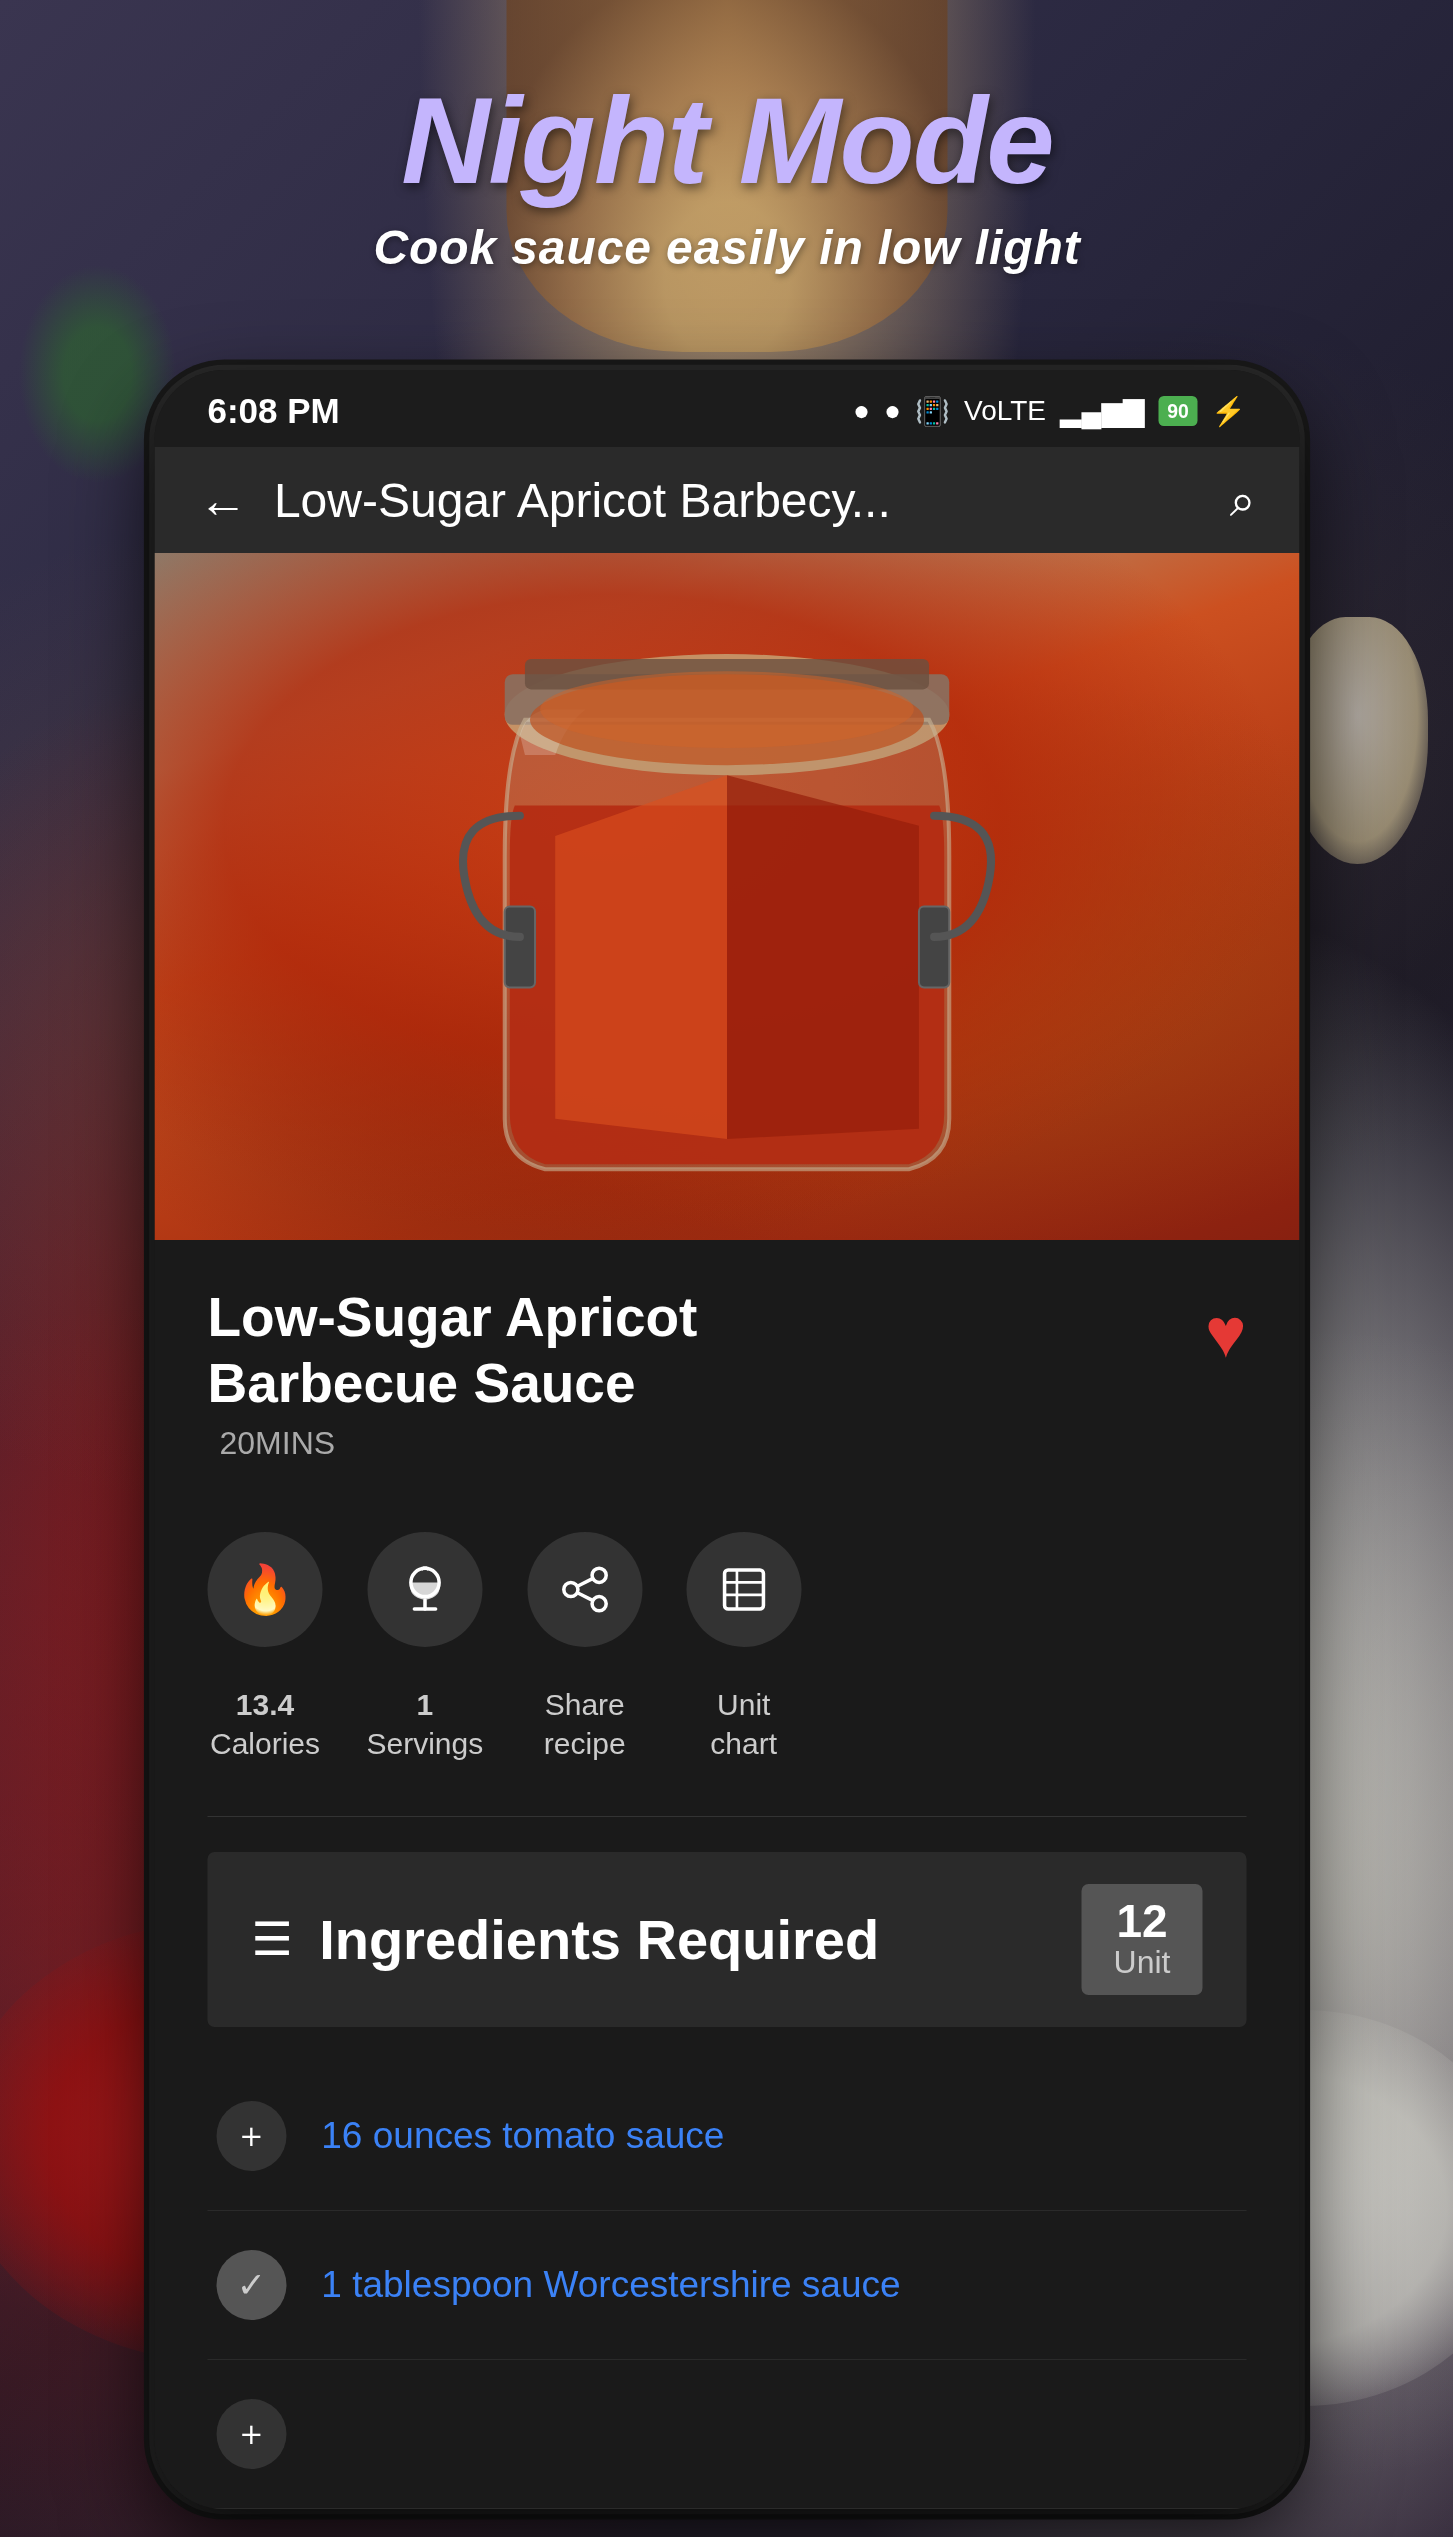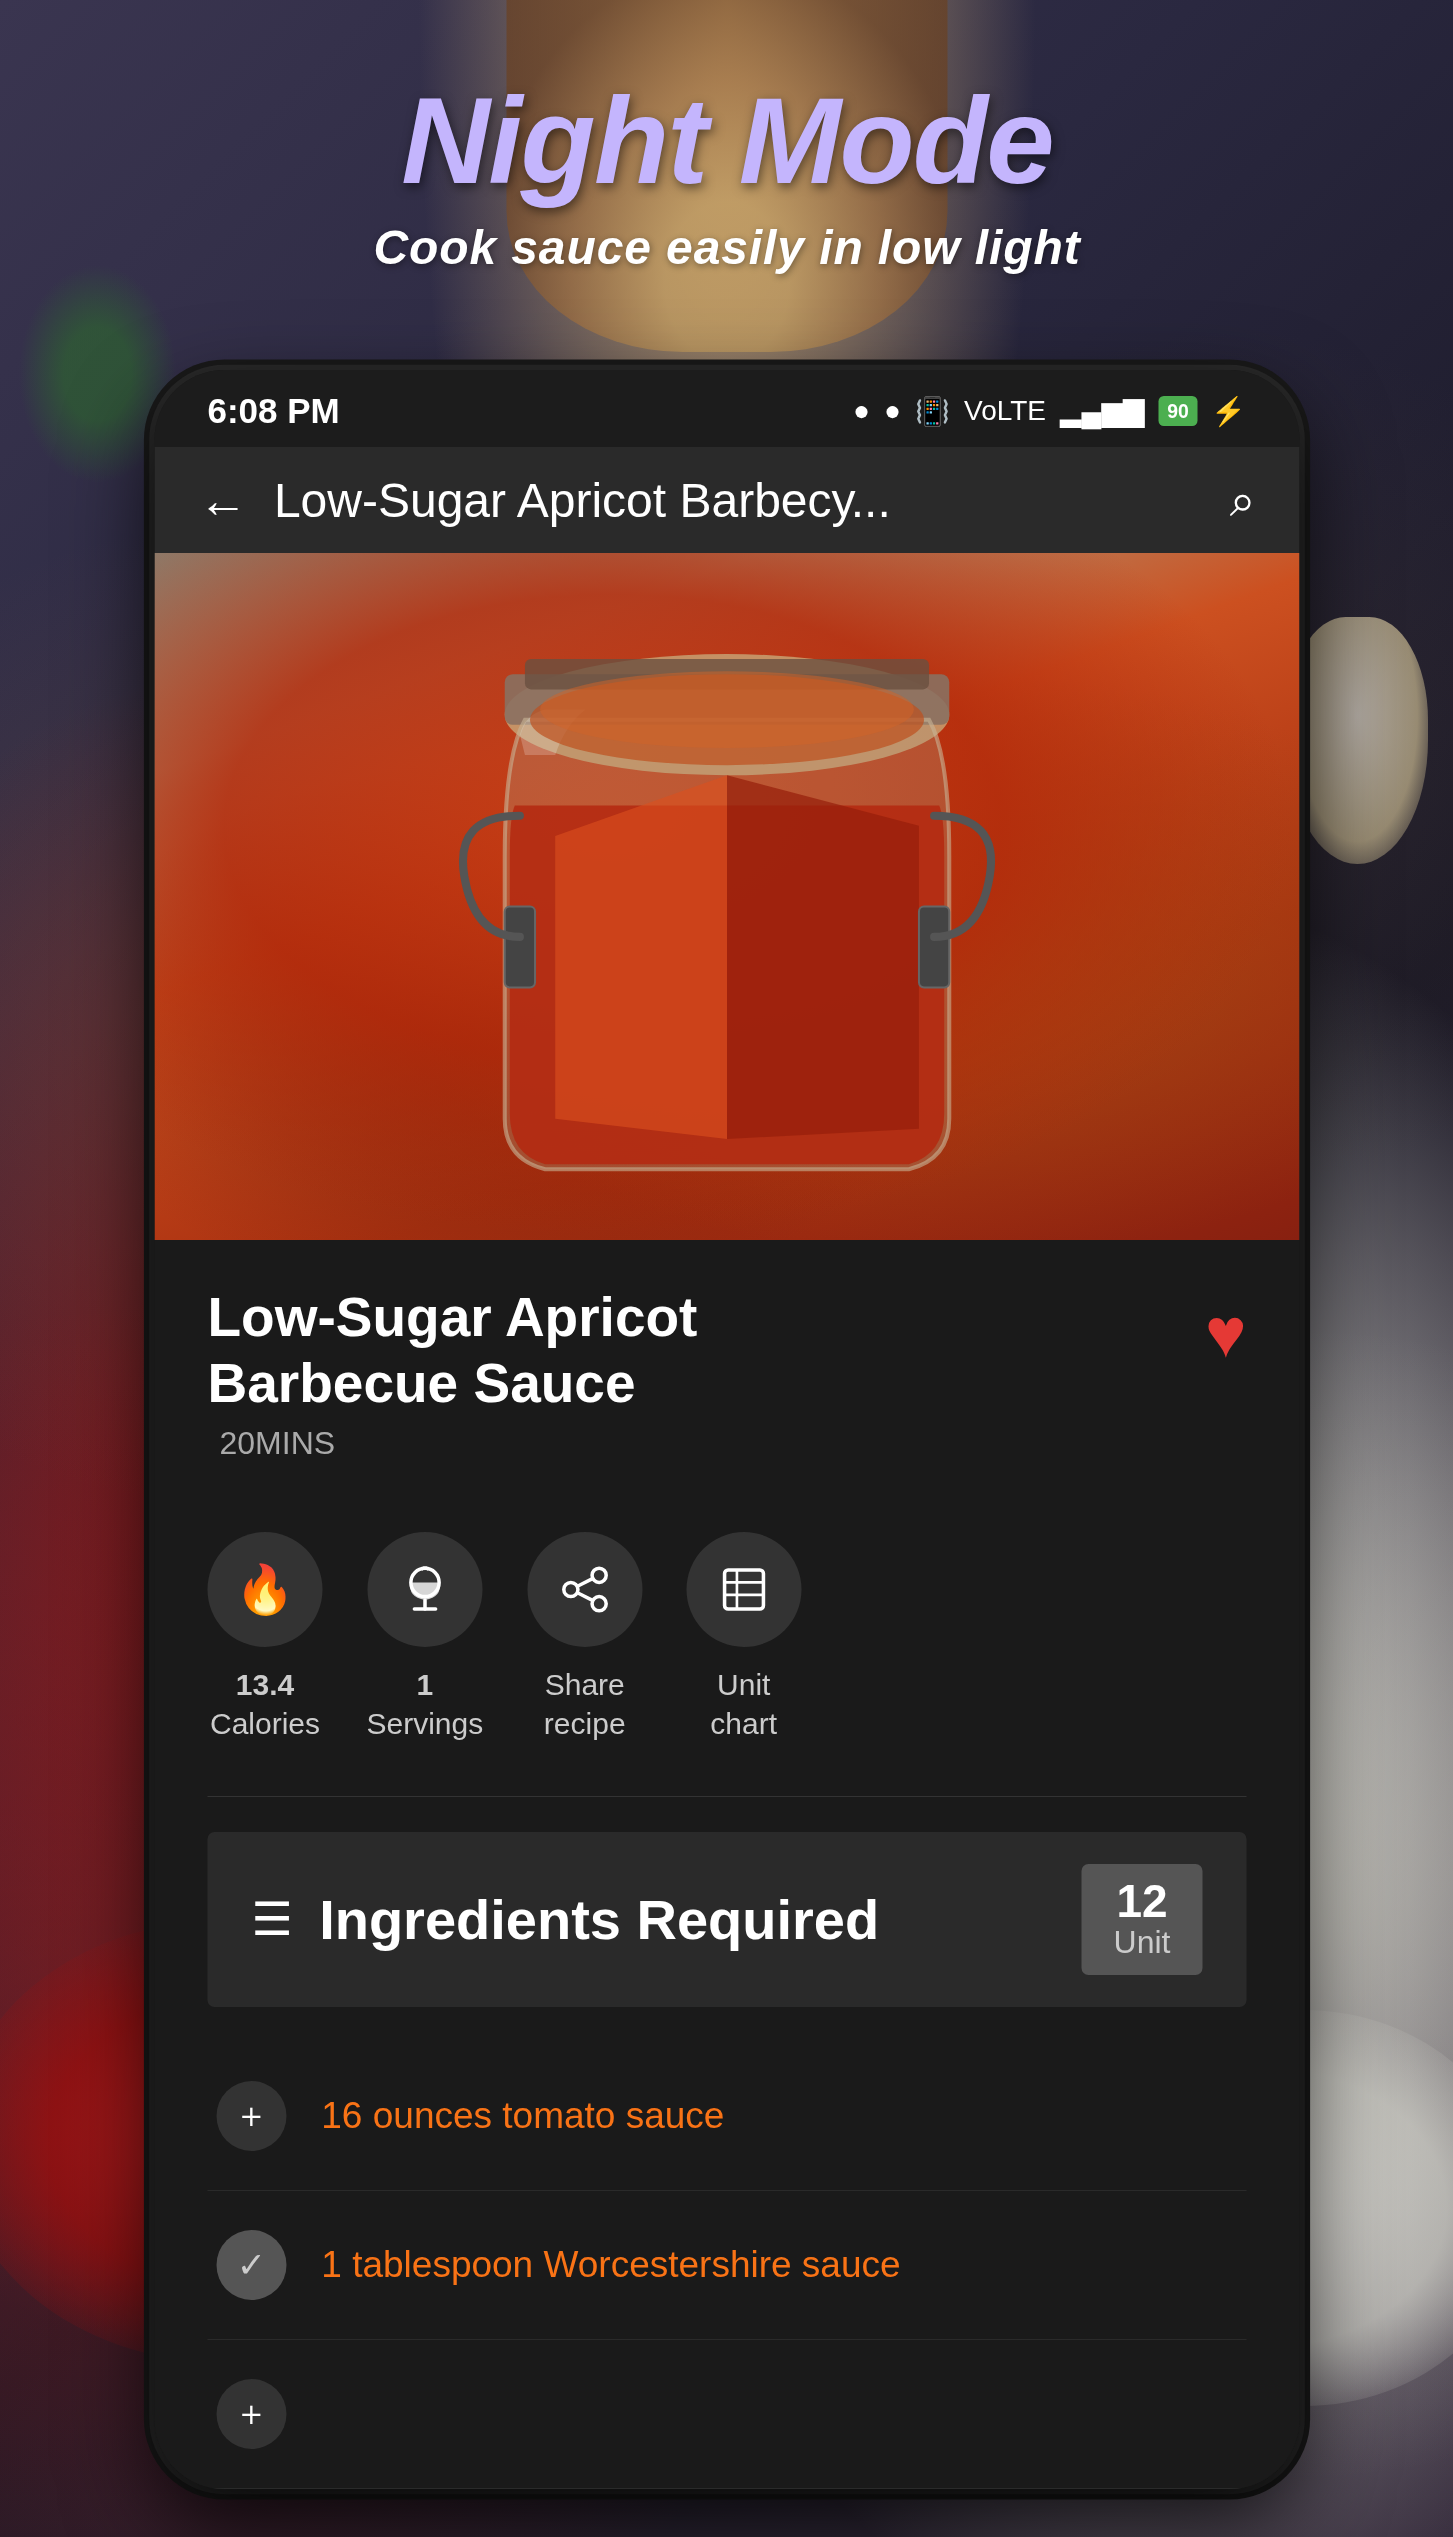--- a/index.html
+++ b/index.html
@@ -248,20 +248,21 @@
       justify-content: center;
       font-size: 48px;
       color: white;
     }
 
     .action-label {
       font-size: 30px;
       color: #ccc;
       text-align: center;
       line-height: 1.3;
+      margin-top: 20px;
     }
 
     
     .ingredients-header {
       background: #2a2a2a;
       border-radius: 7px;
       padding: 32px 44px;
       display: flex;
       justify-content: space-between;
       align-items: center;
@@ -326,21 +327,21 @@
       flex-shrink: 0;
     }
 
     .ingredient-icon.checked {
       background: #555;
       color: #ccc;
     }
 
     .ingredient-text {
       font-size: 37px;
-      color: #f97316;
+      color: #3b82f6;
       line-height: 1.4;
     }
 
     
     .bg-red-sauce {
       position: absolute;
       bottom: 176px;
       left: -44px;
       width: 529px;
       height: 441px;

